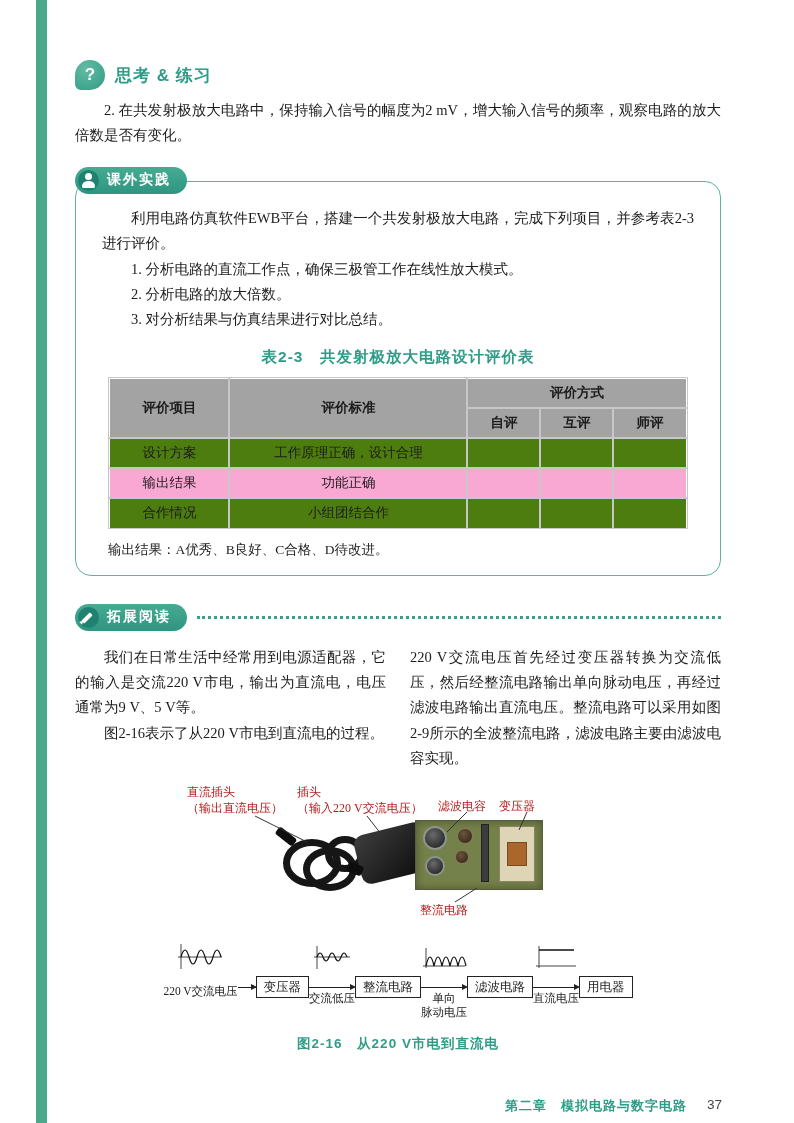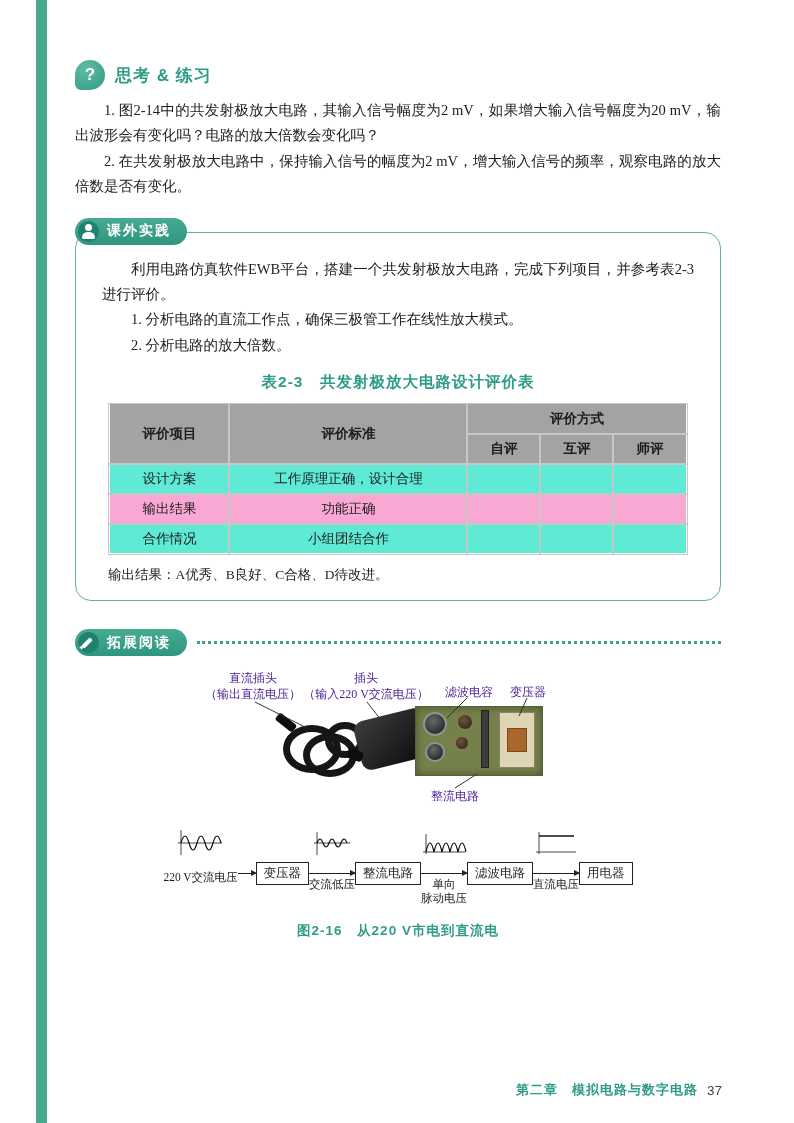--- a/index.html
+++ b/index.html
@@ -36,35 +36,35 @@
   .practice-wrap .pill{position:absolute;top:-14px;left:0;z-index:2}
   .practice-box{border:1.5px solid #5fb29b;border-radius:16px;padding:24px 26px 14px}
   .step{font-size:14.5px;line-height:1.75;text-indent:2em;text-align:justify}
 
   .tbl-title{text-align:center;color:#2f9c87;font-weight:bold;font-size:15.5px;
     font-family:"Liberation Sans",sans-serif;margin:14px 0 10px;letter-spacing:1px}
   table.eval{border-collapse:collapse;margin:0 auto;width:578px;font-size:13.5px;table-layout:fixed}
   .eval th,.eval td{border:1.5px solid #fff;outline:0.5px solid #c7c7c7;text-align:center;padding:5px 6px;height:30px}
   .eval th{background:#a3a3a3;font-weight:bold}
   .eval col.c-item{width:120px}.eval col.c-std{width:238px}.eval col.c-ev{width:73px}
-  .eval tr.odd td{background:#5eead4}
+  .eval tr.odd td{background:#4d7c0f}
   .eval tr.even td{background:#f9a8d4}
   .grade-note{font-size:13.5px;margin:12px 0 2px 6px}
 
   
   .reading-head{display:flex;align-items:center;margin-top:28px;margin-bottom:14px}
   .dots{flex:1;border-top:3px dotted #3aa189;margin-left:10px;height:0}
   .two-col{display:flex;gap:24px}
   .col{flex:1}
   .col p{font-size:14.5px;line-height:1.75;text-align:justify}
   .indent{text-indent:2em}
 
   
   .figure{position:relative;height:142px;margin-top:12px;font-size:12px}
-  .fig-label{position:absolute;text-align:center;line-height:1.35;white-space:pre-line;color:#4c1d95}
+  .fig-label{position:absolute;text-align:left;line-height:1.35;white-space:pre-line;color:#b91c1c}
   .leader-svg{position:absolute;left:0;top:0;pointer-events:none}
   .ring{position:absolute;border:7px solid #161616;border-radius:50%}
   .dcplug{position:absolute;width:22px;height:9px;background:#0d0d0d;border-radius:3px;transform:rotate(38deg)}
   .adapter{position:absolute;width:72px;height:50px;border-radius:10px;transform:rotate(-14deg);
     background:linear-gradient(145deg,#3d3d3d,#0a0a0a)}
   .adapter-neck{position:absolute;width:16px;height:10px;background:#0d0d0d;border-radius:3px;transform:rotate(20deg)}
   .pcb{position:absolute;background:#75814a;border:1px solid #55603a;box-shadow:inset 0 0 10px rgba(0,0,0,.35)}
   .cap{position:absolute;border-radius:50%}
   .cap.big{background:radial-gradient(circle at 40% 35%,#6a6a6a,#161616);border:2px solid #8d958f}
   .cap.small{background:radial-gradient(circle at 40% 35%,#6b543a,#2c2015);border:1px solid #8a7a5a}
@@ -81,50 +81,50 @@
   .farrow{align-self:stretch;height:0;border-top:1.2px solid #222;margin-top:13px;margin-bottom:3px;position:relative}
   .farrow::after,.sarrow::after{content:"";position:absolute;right:-1px;top:-4px;width:0;height:0;
     border-left:6px solid #222;border-top:3.5px solid transparent;border-bottom:3.5px solid transparent}
   .sarrow{width:18px;height:0;border-top:1.2px solid #222;margin-top:45px;position:relative}
   .fbox{border:1px solid #222;padding:2px 7px;font-size:12.5px;margin-top:34px;line-height:1.35;background:#fff;white-space:nowrap}
 
   .fig-caption{text-align:center;color:#2f9c87;font-weight:bold;font-size:13.5px;
     font-family:"Liberation Sans",sans-serif;margin-top:16px;letter-spacing:1px}
 
   
-  .footer{position:absolute;right:72px;bottom:24px;display:flex;align-items:center;gap:9px}
+  .footer{position:absolute;right:72px;bottom:8px;display:flex;align-items:flex-start;gap:20px}
   .footer .chapter{color:#2f9c87;font-weight:bold;font-size:13px;font-family:"Liberation Sans",sans-serif;letter-spacing:1px}
   .footer .pagenum{color:#444;font-size:13.5px;font-family:"Liberation Sans",sans-serif}
 </style>
 </head>
 <body>
 
 <div class="page">
   <div class="spine"></div>
 
   <div class="content">
 
     <section>
       <div class="sec-head">
         <span class="qicon">?</span>
         <span class="sec-title">思考 &amp; 练习</span>
       </div>
-      <p class="para">1. 图2-14中的共发射极放大电路，其输入信号幅度为2 mV，如果增大输入信号幅度为20 mV，输出波形会有变化吗？电路的放大倍数会变化吗？</p>
       <p class="para">2. 在共发射极放大电路中，保持输入信号的幅度为2 mV，增大输入信号的频率，观察电路的放大倍数是否有变化。</p>
     </section>
 
     <section class="practice-wrap">
       <div class="pill">
         <span class="picon person"></span>
         <span class="plabel">课外实践</span>
       </div>
       <div class="practice-box">
         <p class="para">利用电路仿真软件EWB平台，搭建一个共发射极放大电路，完成下列项目，并参考表2-3进行评价。</p>
         <p class="step">1. 分析电路的直流工作点，确保三极管工作在线性放大模式。</p>
         <p class="step">2. 分析电路的放大倍数。</p>
+        <p class="step">3. 对分析结果与仿真结果进行对比总结。</p>
 
         <div class="tbl-title">表2-3　共发射极放大电路设计评价表</div>
 
         <table class="eval">
           <colgroup>
               <col class="c-item">
               <col class="c-std">
               <col class="c-ev">
               <col class="c-ev">
               <col class="c-ev">
@@ -170,20 +170,29 @@
 
     <section>
       <div class="reading-head">
         <div class="pill">
           <span class="picon pencil"></span>
           <span class="plabel">拓展阅读</span>
         </div>
         <div class="dots"></div>
       </div>
 
+      <div class="two-col">
+        <div class="col">
+          <p class="indent">我们在日常生活中经常用到电源适配器，它的输入是交流220 V市电，输出为直流电，电压通常为9 V、5 V等。</p>
+          <p class="indent">图2-16表示了从220 V市电到直流电的过程。</p>
+        </div>
+        <div class="col">
+          <p>220 V交流电压首先经过变压器转换为交流低压，然后经整流电路输出单向脉动电压，再经过滤波电路输出直流电压。整流电路可以采用如图2-9所示的全波整流电路，滤波电路主要由滤波电容实现。</p>
+        </div>
+      </div>
 
       <div class="figure">
         <div class="fig-label" style="left:112px;top:0;width:132px">直流插头
 （输出直流电压）</div>
         <div class="fig-label" style="left:222px;top:0;width:138px">插头
 （输入220 V交流电压）</div>
         <div class="fig-label" style="left:363px;top:14px;width:62px">滤波电容</div>
         <div class="fig-label" style="left:424px;top:14px;width:58px">变压器</div>
         <div class="fig-label" style="left:345px;top:118px;width:70px">整流电路</div>
 

